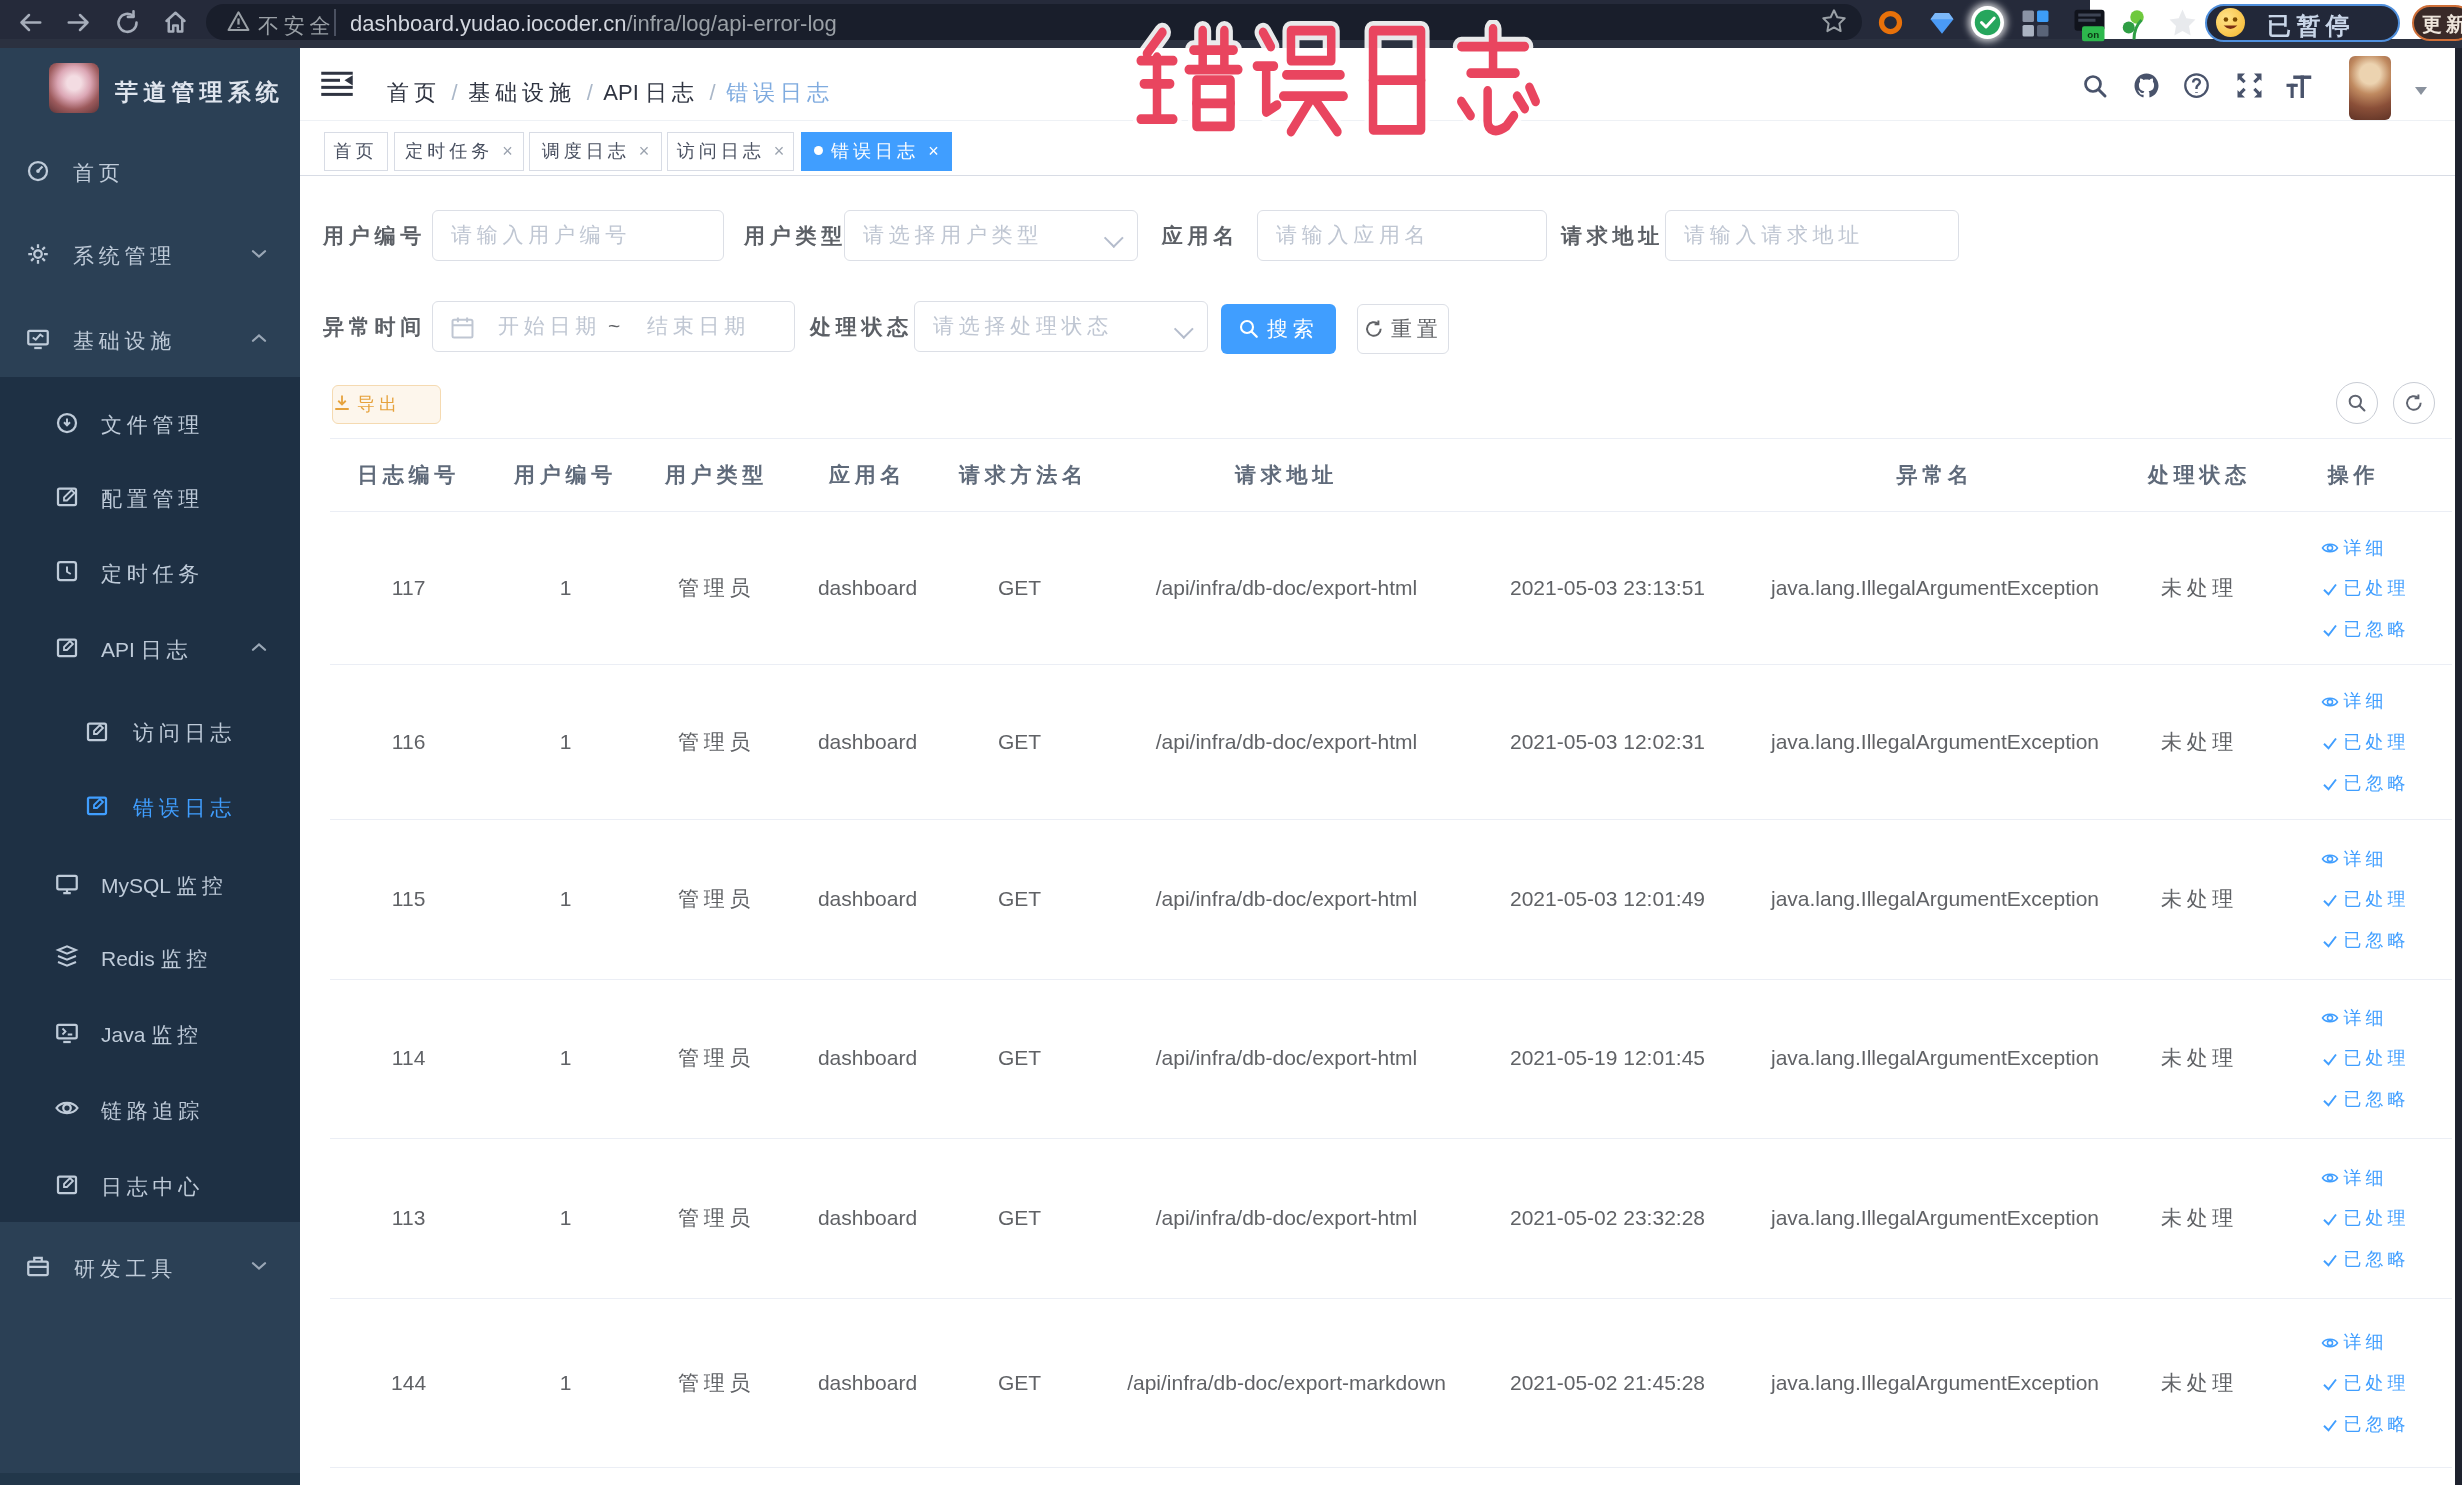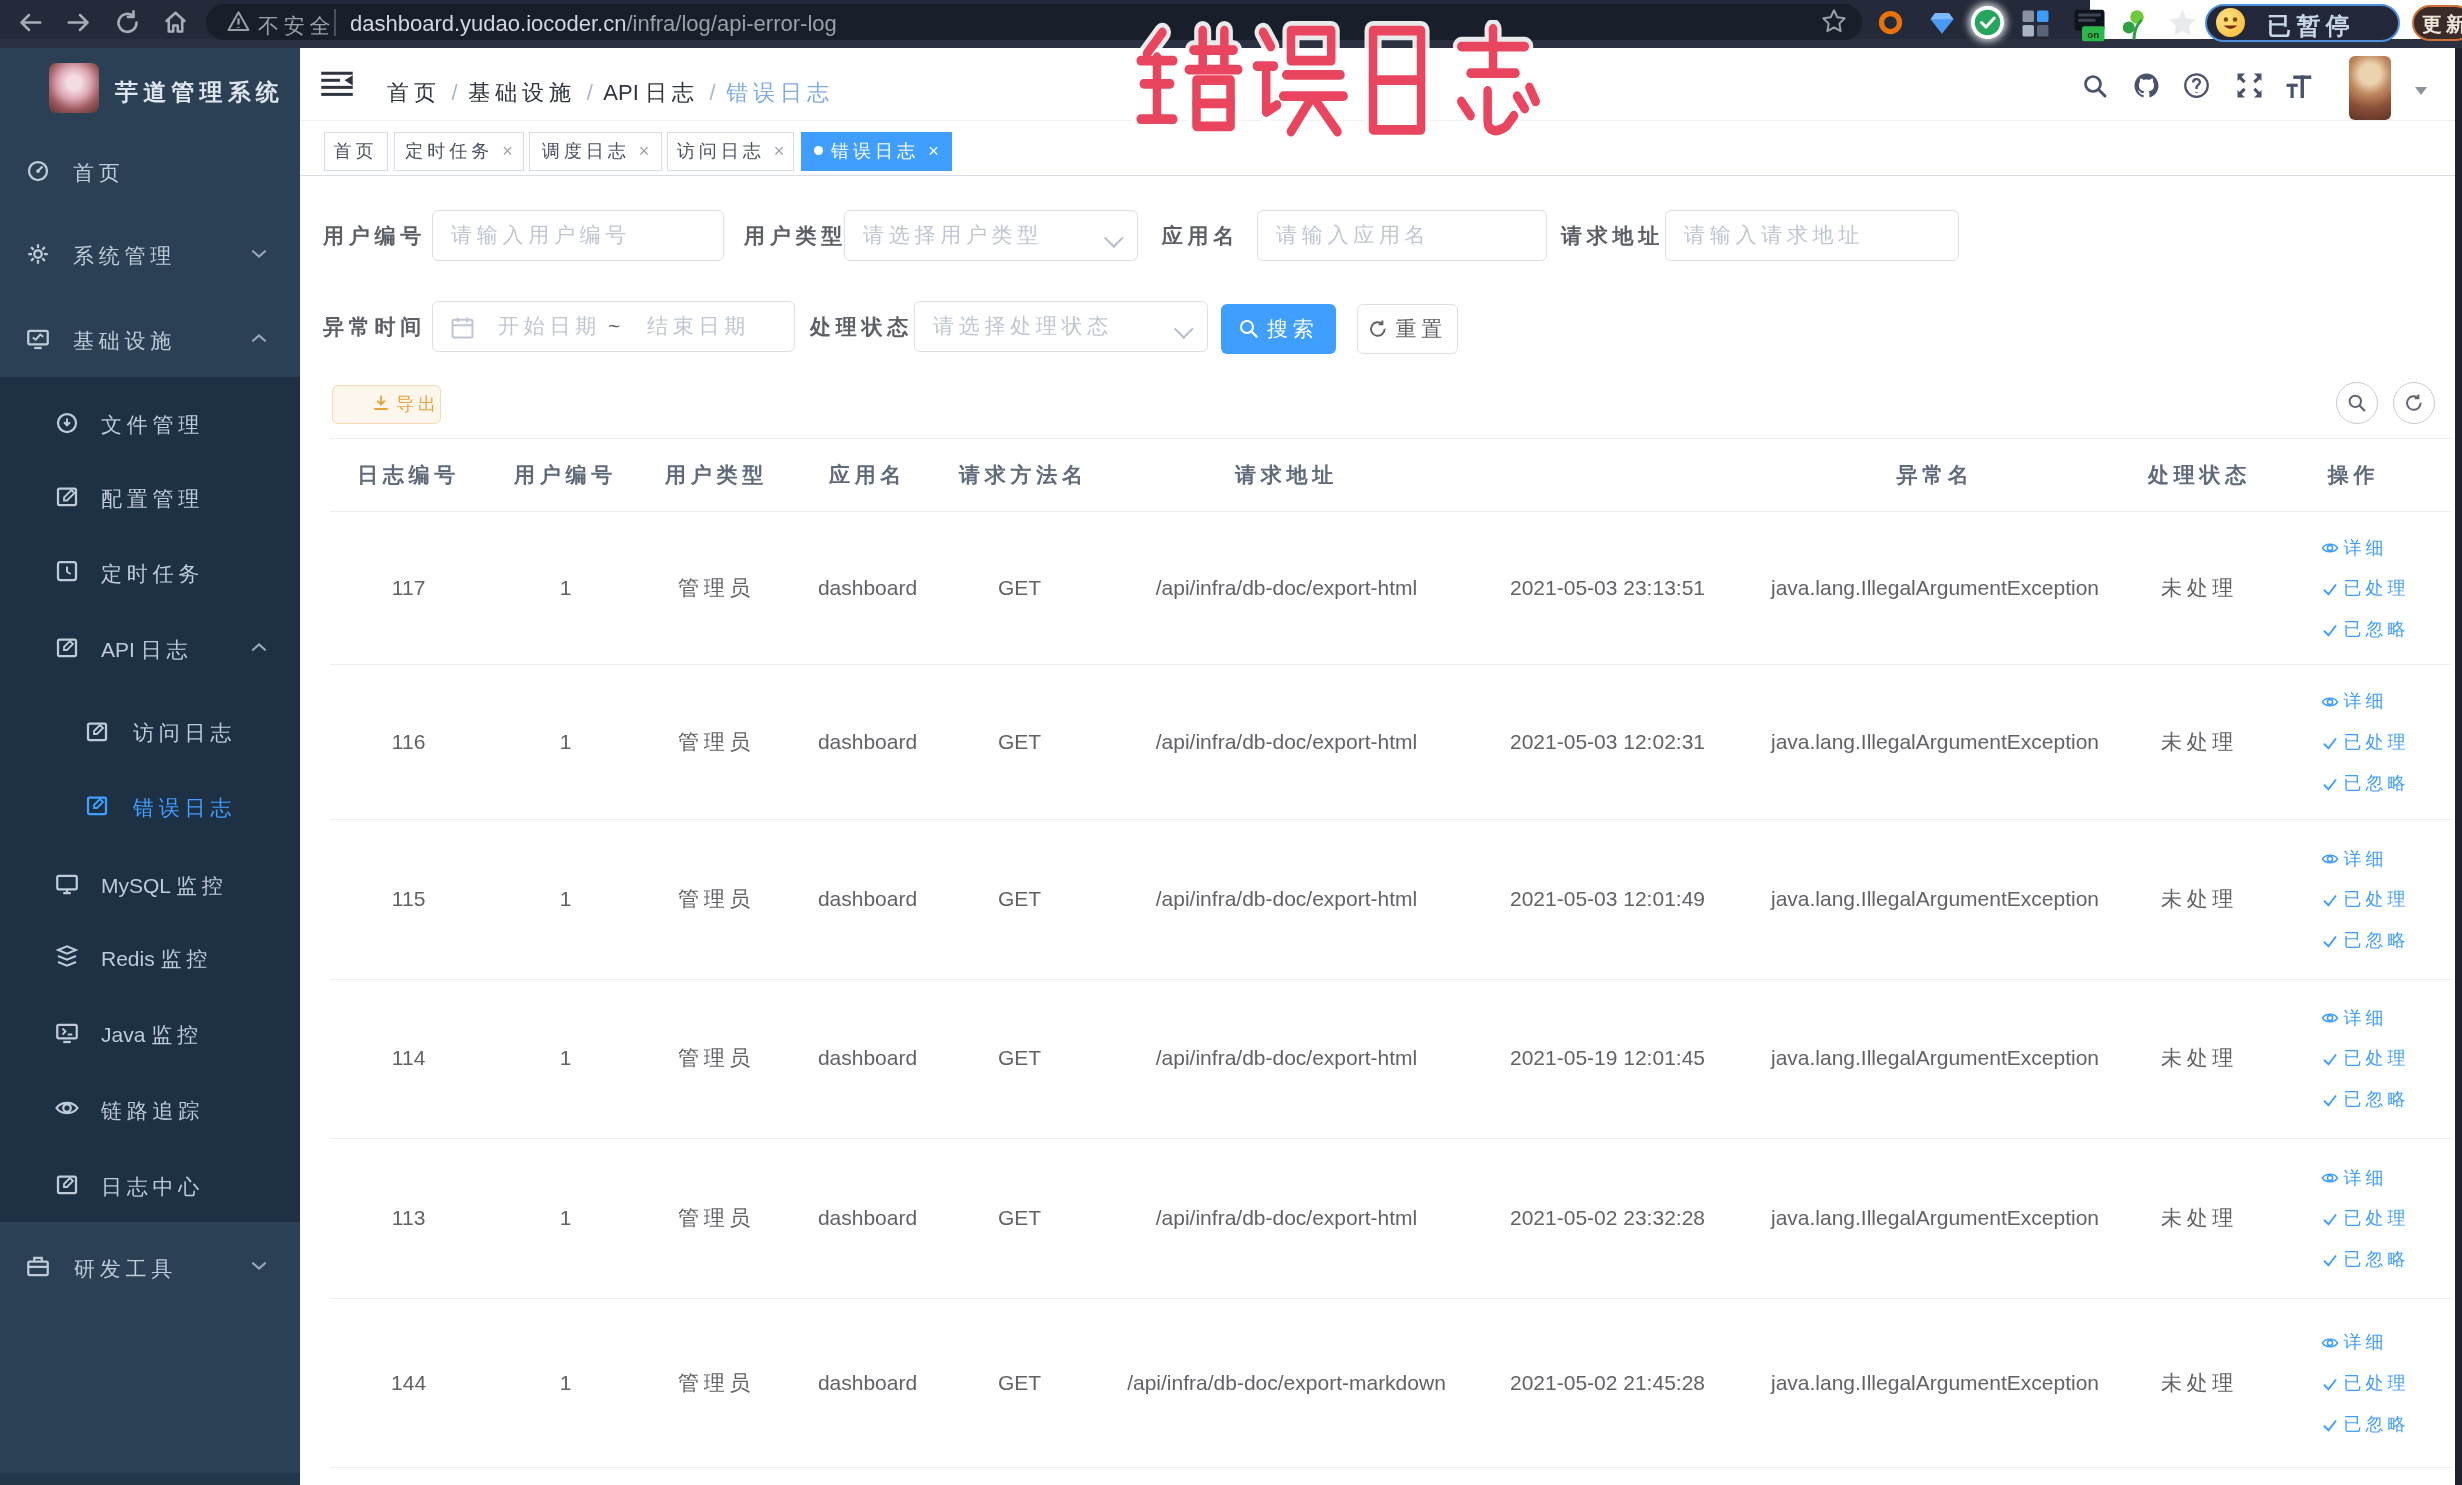--- a/index.html
+++ b/index.html
@@ -291,26 +291,26 @@
       <span class="abs cjk" style="left:65px">开始日期</span>
       <span class="abs" style="left:175px;color:#606266">~</span>
       <span class="abs cjk" style="left:214px">结束日期</span>
     </div>
     <div class="flabel cjk" style="left:810px;top:301px;width:91px;line-height:51px">处理状态</div>
     <div class="finput" style="left:914px;top:301px;width:294px"><span class="ph cjk">请选择处理状态</span><span class="caret"></span></div>
     <div class="abs" style="left:1221px;top:304px;width:115px;height:50px;background:#409eff;border-radius:6px;color:#fff;font-size:21px;line-height:50px;text-align:center"><svg style="vertical-align:-3px;margin-right:7.6px" width="21" height="21" viewBox="0 0 28 28">
           <circle cx="12" cy="12" r="8" fill="none" stroke="#fff" stroke-width="2.8"></circle>
           <path d="M18 18 L25 25" stroke="#fff" stroke-width="3" stroke-linecap="round"></path>
         </svg><span class="cjk">搜索</span></div>
-    <div class="abs" style="left:1357px;top:304px;width:101px;height:50px;background:#fff;border:1.5px solid #dcdfe6;border-radius:6px;color:#606266;font-size:21px;line-height:47px;text-align:center"><svg style="vertical-align:-2.3px;margin-right:7.6px" width="19.7" height="19.7" viewBox="0 0 26 26" fill="none" stroke="#606266" stroke-width="2.6">
+    <div class="abs" style="left:1357px;top:304px;width:92px;height:50px;background:#fff;border:1.5px solid #dcdfe6;border-radius:6px;color:#606266;font-size:21px;line-height:47px;text-align:center"><svg style="vertical-align:-2.3px;margin-right:7.6px" width="19.7" height="19.7" viewBox="0 0 26 26" fill="none" stroke="#606266" stroke-width="2.6">
           <path d="M22 13 A9 9 0 1 1 19 6.5"></path>
           <path d="M19 2 V7 H14"></path>
         </svg><span class="cjk">重置</span></div>
 
-    <div class="abs" style="left:332px;top:385px;width:109px;height:39px;background:#fdf6ec;border:1.5px solid #f5dab1;border-radius:6px;color:#e6a23c;font-size:18px;line-height:36px;text-align:right"><svg style="vertical-align:-2.3px;margin-right:6px" width="18" height="18" viewBox="0 0 24 24" fill="none" stroke="#e6a23c" stroke-width="2.4">
+    <div class="abs" style="left:332px;top:385px;width:109px;height:39px;background:#fdf6ec;border:1.5px solid #f5dab1;border-radius:6px;color:#e6a23c;font-size:18px;line-height:36px;text-align:left"><svg style="vertical-align:-2.3px;margin-right:6px" width="18" height="18" viewBox="0 0 24 24" fill="none" stroke="#e6a23c" stroke-width="2.4">
           <path d="M12 2 V14 M7 9 L12 14 L17 9 M3 20 H21"></path>
         </svg><span class="cjk">导出</span></div>
     <div class="abs" style="left:2336px;top:382px;width:42px;height:42px;border:1.5px solid #c8ccd4;border-radius:50%"><svg style="margin:9.8px" width="19.7" height="19.7" viewBox="0 0 26 26">
           <circle cx="11" cy="11" r="7.5" fill="none" stroke="#5f6470" stroke-width="2.6"></circle>
           <path d="M16.5 16.5 L23 23" stroke="#5f6470" stroke-width="2.8" stroke-linecap="round"></path>
         </svg></div>
     <div class="abs" style="left:2393px;top:382px;width:42px;height:42px;border:1.5px solid #c8ccd4;border-radius:50%"><svg style="margin:9.8px" width="19.7" height="19.7" viewBox="0 0 26 26" fill="none" stroke="#5f6470" stroke-width="2.6">
           <path d="M22 13 A9 9 0 1 1 19 6.5"></path>
           <path d="M19 2 V7 H14"></path>
         </svg></div>

